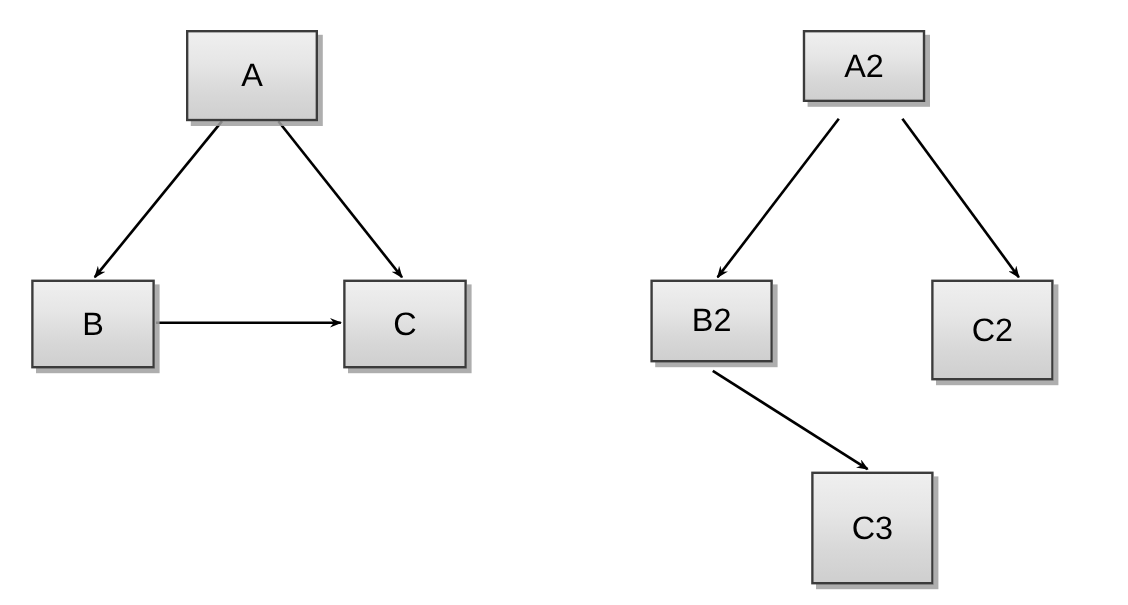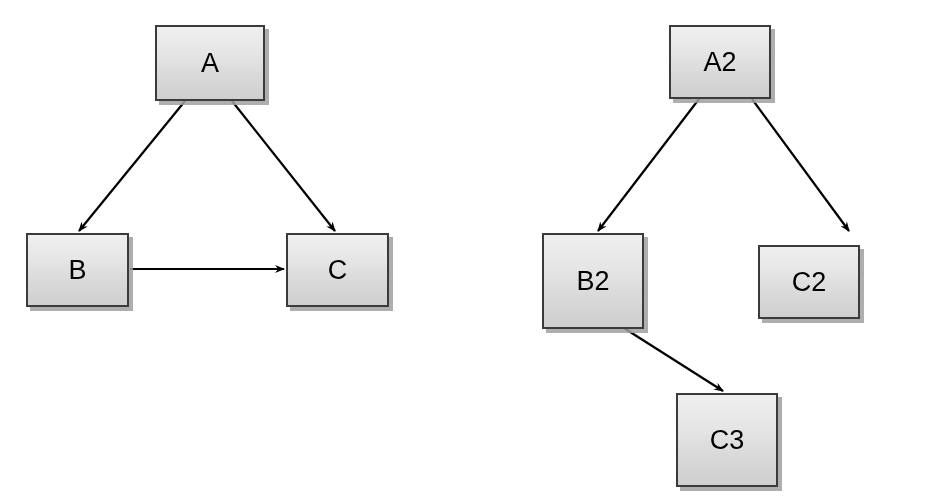--- a/index.html
+++ b/index.html
@@ -74,27 +74,27 @@
         <span class="node-label">A</span>
       </div>
       <div class="node" style="left: 26px; top: 233px; width: 103px; height: 74px;">
         <span class="node-label">B</span>
       </div>
       <div class="node" style="left: 286px; top: 233px; width: 103px; height: 74px;">
         <span class="node-label">C</span>
       </div>
     </div>
   <div id="nodes-right">
-      <div class="node" style="left: 669px; top: 25px; width: 102px; height: 74px;">
+      <div class="node" style="left: 669px; top: 25px; width: 102px; height: 60px;">
         <span class="node-label">A2</span>
       </div>
-      <div class="node" style="left: 542px; top: 233px; width: 102px; height: 96px;">
+      <div class="node" style="left: 542px; top: 233px; width: 102px; height: 69px;">
         <span class="node-label">B2</span>
       </div>
-      <div class="node" style="left: 758px; top: 233px; width: 102px; height: 74px; margin-top: 12px;">
+      <div class="node" style="left: 776px; top: 233px; width: 102px; height: 84px;">
         <span class="node-label">C2</span>
       </div>
       <div class="node" style="left: 676px; top: 393px; width: 102px; height: 94px;">
         <span class="node-label">C3</span>
       </div>
     </div>
 
 </div>
 
 </body></html>

